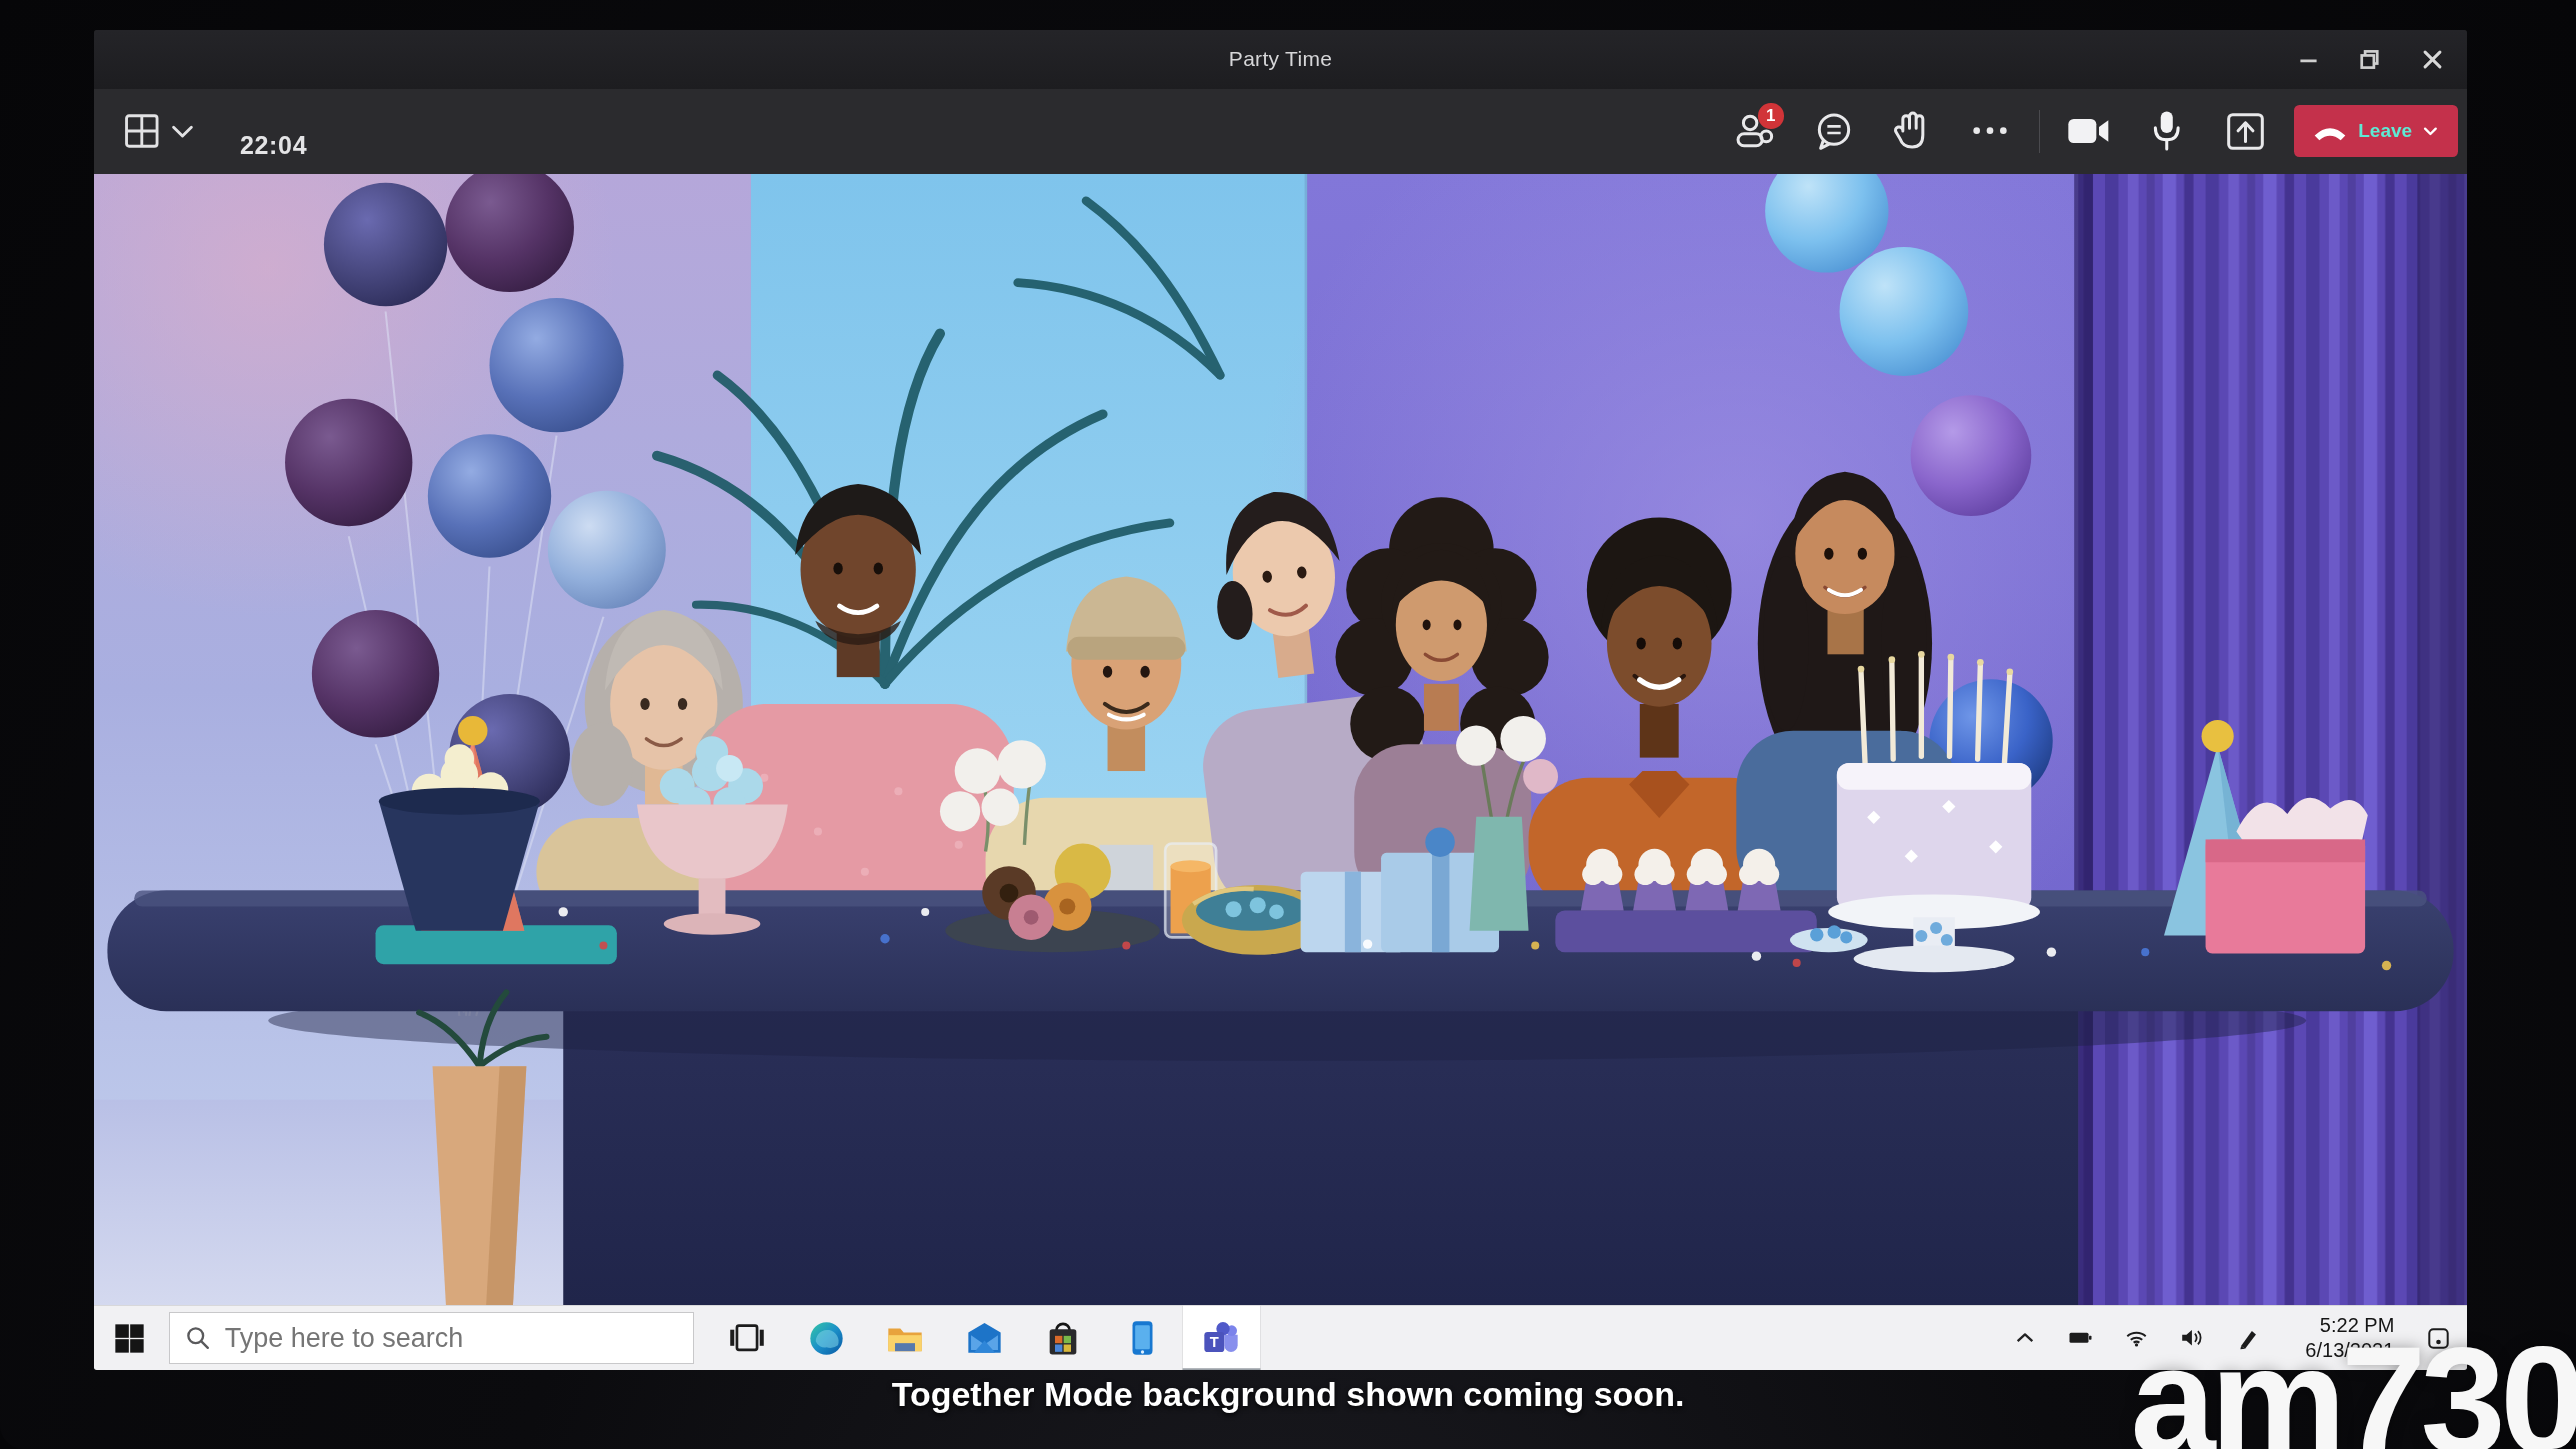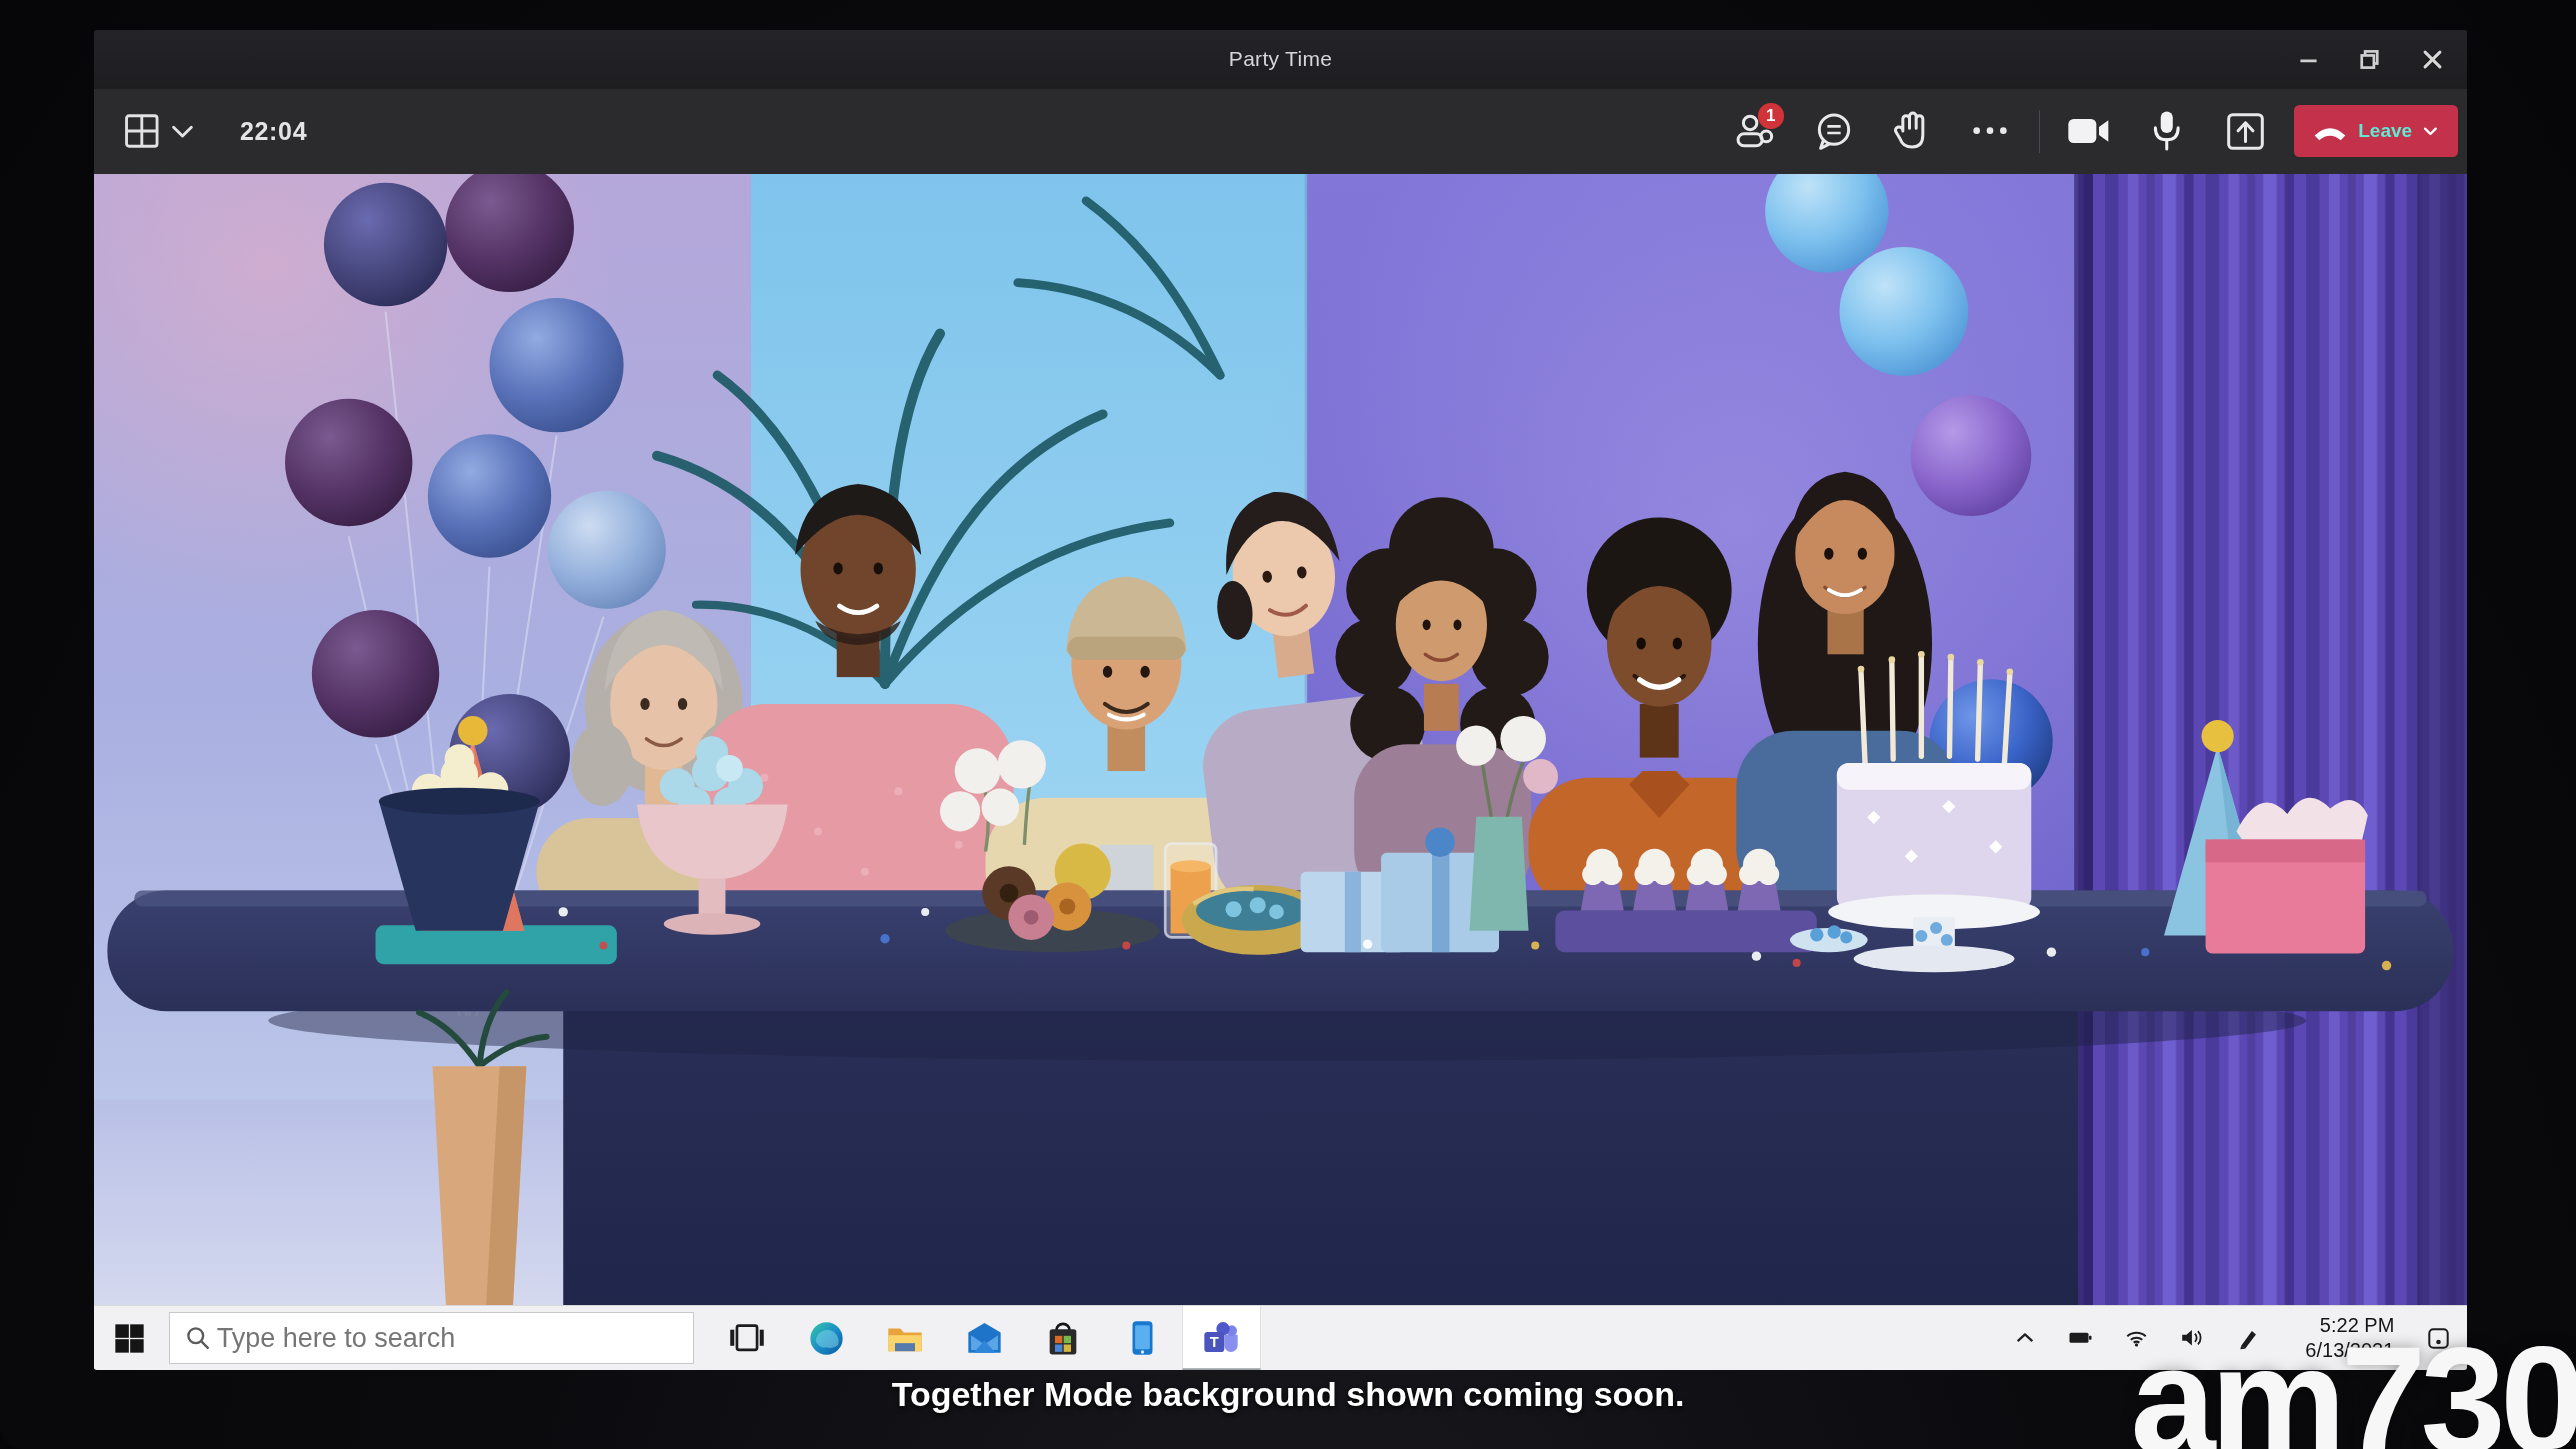--- a/index.html
+++ b/index.html
@@ -8,34 +8,34 @@
     background:radial-gradient(ellipse at 50% 130%, #1c1c22 0%, #0b0b0e 45%, #060608 100%);
     font-family:"Liberation Sans","DejaVu Sans",sans-serif;border-radius:24px;}
   
   .desktop{position:absolute;left:94px;top:29.5px;width:2373px;height:1340px;border-radius:2.7px;overflow:hidden;background:#111;}
   .titlebar{position:absolute;left:0;top:0;width:100%;height:59px;background:linear-gradient(#242428,#1d1d20);display:flex;align-items:center;}
   .title{position:absolute;left:50%;transform:translateX(-50%);color:#d6d6d8;font-size:21px;letter-spacing:0.3px;}
   .wincontrols{position:absolute;right:9.4px;top:0;height:100%;display:flex;align-items:center;gap:12px;}
   .winbtn{width:50px;height:44px;display:flex;align-items:center;justify-content:center;background:transparent;border:none;cursor:default;}
   
   .toolbar{position:absolute;left:0;top:59px;width:100%;height:85px;background:#2b2b2e;display:flex;align-items:center;justify-content:space-between;padding:0 9.4px 0 24px;}
-  .tleft{display:flex;align-items:center;gap:9.4px;}
+  .tleft{display:flex;align-items:flex-end;gap:9.4px;}
   .timer{color:#e4e4e6;font-size:25px;font-weight:600;margin-left:25.5px;letter-spacing:0.7px;}
   .tright{display:flex;align-items:center;gap:20px;}
   .tbtn{position:relative;width:58px;height:58px;display:flex;align-items:center;justify-content:center;background:transparent;border:none;border-radius:5.4px;}
   .badge{position:absolute;top:1.3px;right:1.3px;min-width:25.5px;height:25.5px;border-radius:12.7px;background:#d13438;color:#fff;font-size:17px;font-weight:700;display:flex;align-items:center;justify-content:center;padding:0 4px;}
   .divider{width:1.3px;height:43px;background:#4a4a4e;}
   .leave{display:flex;align-items:center;gap:10.7px;height:52px;padding:0 20px 0 17.4px;background:#c4314b;border:none;border-radius:5.4px;}
   .leave span{color:#5eead4;font-size:19px;font-weight:700;}
   
   .scene{position:absolute;left:0;top:144px;width:100%;height:1131px;overflow:hidden;background:#8d87cf;}
   
   .taskbar{position:absolute;left:0;top:1275px;width:100%;height:66px;background:#f1f1f3;display:flex;align-items:center;border-top:0.7px solid #d8d8da;}
   .startbtn{width:70px;height:66px;display:flex;align-items:center;justify-content:center;background:transparent;border:none;}
-  .searchbox{display:flex;align-items:center;gap:4px;width:525px;height:52px;background:#fff;border:1.3px solid #c8c8ca;padding:0 5.4px 0 14.8px;margin-left:5.4px;}
+  .searchbox{display:flex;align-items:center;gap:12px;width:525px;height:52px;background:#fff;border:1.3px solid #c8c8ca;padding:0 5.4px 0 14.8px;margin-left:5.4px;}
   .searchbox input{border:none;outline:none;background:transparent;font-size:27px;color:#3a3a3c;width:429px;font-family:"Liberation Sans","DejaVu Sans",sans-serif;}
   .tiles{display:flex;align-items:center;margin-left:13.4px;}
   .tile{width:79px;height:66px;display:flex;align-items:center;justify-content:center;background:transparent;border:none;}
   .tile.active{background:#ffffff;box-shadow:inset 0 0 0 0.7px #d4d4d6, inset 0 -2.7px 0 #9aa0a6;}
   .tray{margin-left:auto;display:flex;align-items:center;gap:21px;padding-right:10.7px;}
   .traybtn{width:35px;height:47px;display:flex;align-items:center;justify-content:center;background:transparent;border:none;}
   .clock{color:#151515;font-size:20px;line-height:1.25;text-align:right;min-width:101px;}
   
   .captionbar{position:absolute;left:0;top:1370px;width:100%;height:79px;display:flex;align-items:flex-start;justify-content:center;}
   .caption{margin-top:5.4px;color:#fff;font-size:34px;font-weight:700;text-shadow:0 2px 5.4px rgba(0,0,0,.9);}

